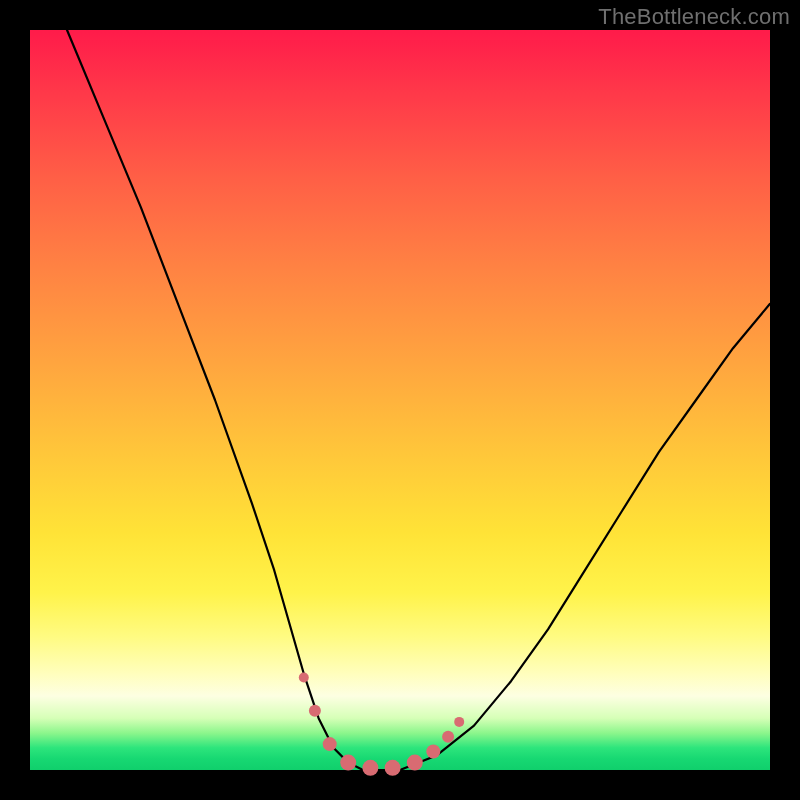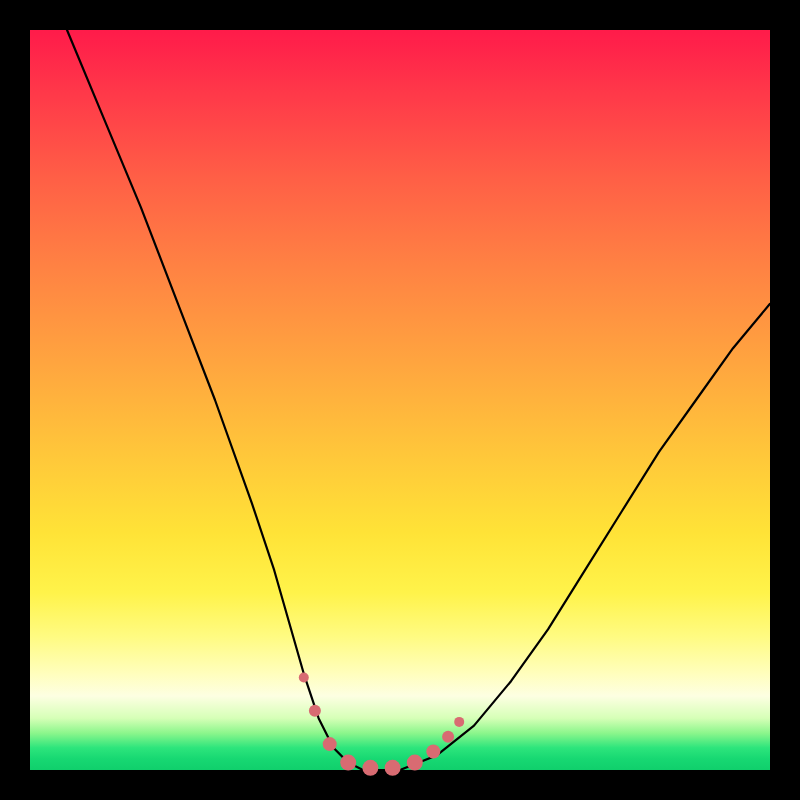--- a/index.html
+++ b/index.html
@@ -81,14 +81,15 @@
           <circle cx="340.4" cy="737.8" r="8" fill="#d86b72"></circle>
           <circle cx="362.6" cy="737.8" r="8" fill="#d86b72"></circle>
           <circle cx="384.8" cy="732.6" r="8" fill="#d86b72"></circle>
           <circle cx="403.3" cy="721.5" r="7" fill="#d86b72"></circle>
           <circle cx="418.1" cy="706.7" r="6" fill="#d86b72"></circle>
           <circle cx="429.2" cy="691.9" r="5" fill="#d86b72"></circle>
         </g>
     </svg>
   </div>
 
+  <div class="watermark">TheBottleneck.com</div>
 
 </div>
 
 </body></html>

